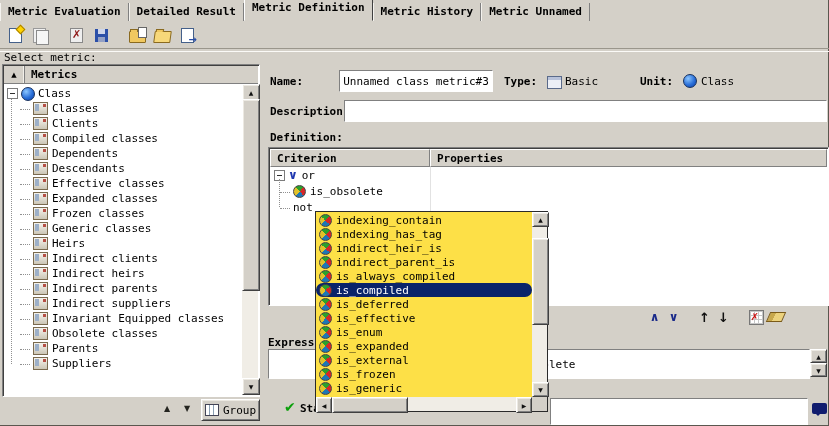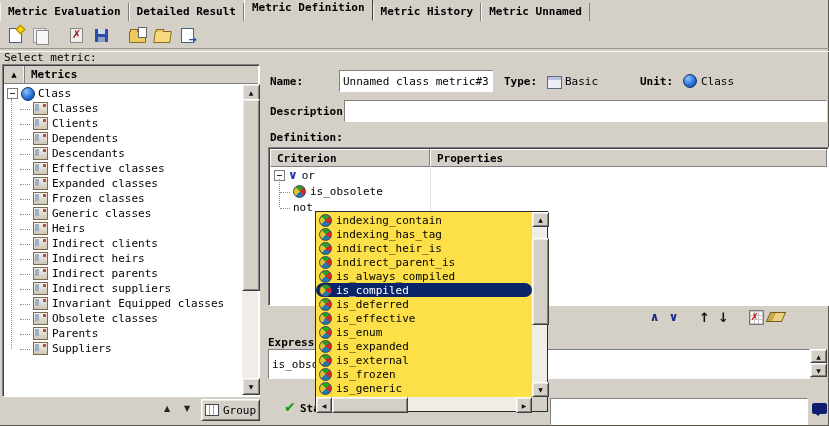--- a/index.html
+++ b/index.html
@@ -78,21 +78,21 @@
   .group-btn{left:201px;top:399px;width:57px;height:20px;display:flex;align-items:center;
       justify-content:center;gap:4px;font-size:11px;}
   .group-icon{width:12px;height:10px;background:
       linear-gradient(90deg,transparent 3px,#8ca0b4 3px 4px,transparent 4px 7px,#8ca0b4 7px 8px,transparent 8px),#fff;
       border:1px solid #445;}
 
   
   .field{background:#fff;border:1px solid;border-color:#808080 #fff #fff #808080;
       box-shadow:inset 1px 1px 0 #404040;}
   .tin{width:100%;height:100%;border:none;outline:none;background:#fff;
-      font-family:inherit;font-size:11px;padding:1px 3px;box-sizing:border-box;color:#000;}
+      font-family:inherit;font-size:11px;padding:1px 3px;box-sizing:border-box;color:#000;text-align:center;}
   .type-icon{width:13px;height:11px;background:#eceff6;border:1px solid #5a6a8a;
       box-shadow:inset 0 3px 0 #b8c2da;}
 
   
   .defgrid{left:268px;top:147px;width:559px;height:157px;background:#fff;
       border:1px solid;border-color:#808080 #fff #fff #808080;box-shadow:inset 1px 1px 0 #404040;}
   .gridhead{position:absolute;left:1px;right:1px;top:1px;height:18px;display:flex;}
   .ghcell{background:#d4d0c8;border:1px solid;border-color:#fff #808080 #808080 #fff;
       padding:2px 6px 0;font-weight:bold;box-sizing:border-box;}
   .colline{position:absolute;left:161px;top:19px;bottom:1px;border-left:1px solid #e2e2e2;}
@@ -218,20 +218,25 @@
           <span>Classes</span>
         </div>
           <div class="tree-row child">
           <span class="h-dot"></span>
           <span class="mclass-icon"></span>
           <span>Clients</span>
         </div>
           <div class="tree-row child">
           <span class="h-dot"></span>
           <span class="mclass-icon"></span>
+          <span>Compiled classes</span>
+        </div>
+          <div class="tree-row child">
+          <span class="h-dot"></span>
+          <span class="mclass-icon"></span>
           <span>Dependents</span>
         </div>
           <div class="tree-row child">
           <span class="h-dot"></span>
           <span class="mclass-icon"></span>
           <span>Descendants</span>
         </div>
           <div class="tree-row child">
           <span class="h-dot"></span>
           <span class="mclass-icon"></span>

